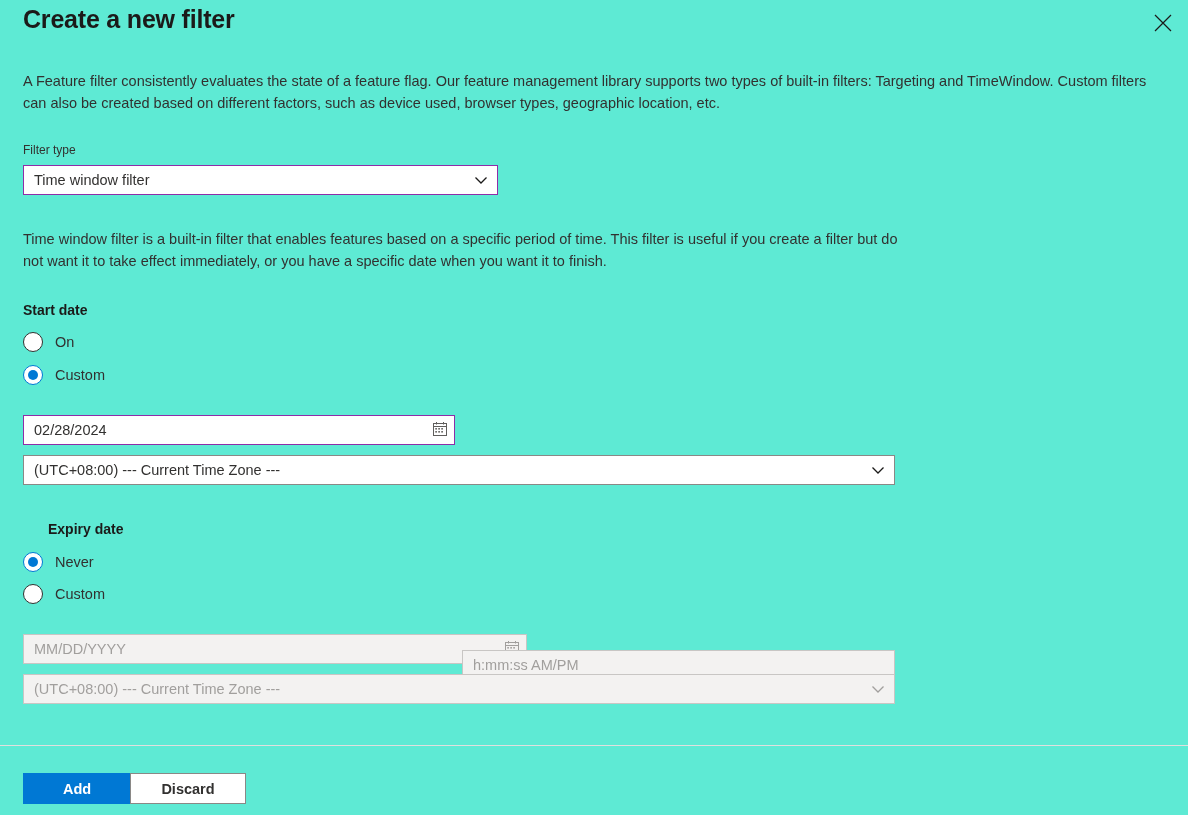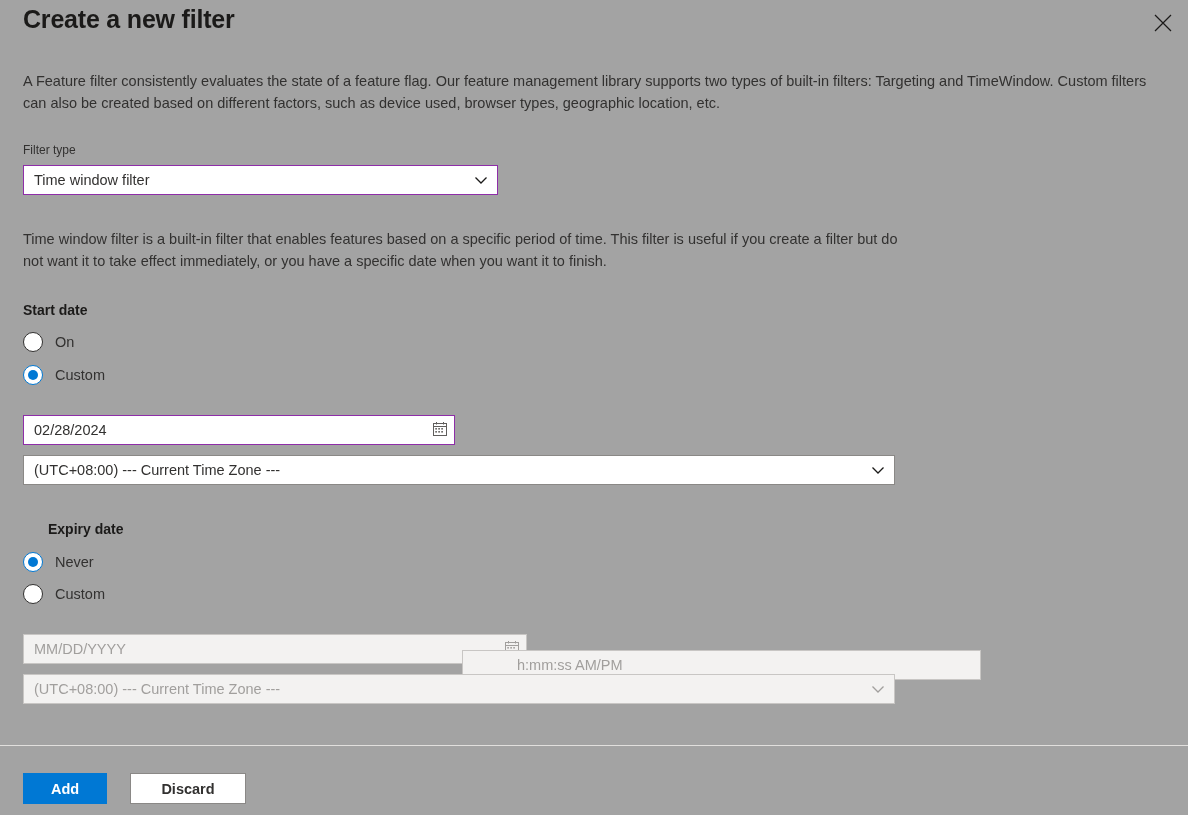--- a/index.html
+++ b/index.html
@@ -10,21 +10,21 @@
     height: 815px;
     background: #ffffff;
     font-family: "Liberation Sans", sans-serif;
     color: #1b1a19;
     overflow: hidden;
   }
   .panel {
     position: relative;
     width: 1188px;
     height: 815px;
-    background: #a3a3a3;
+    background: #5eead4;
   }
 
   
   .title {
     position: absolute;
     left: 23px;
     top: 5px;
     font-size: 25px;
     font-weight: bold;
     letter-spacing: -0.2px;
@@ -311,32 +311,32 @@
           <rect x="6.3" y="7" width="1.6" height="1.6" fill="#a19f9d"></rect>
           <rect x="9.3" y="7" width="1.6" height="1.6" fill="#a19f9d"></rect>
           <rect x="3.3" y="10" width="1.6" height="1.6" fill="#a19f9d"></rect>
           <rect x="6.3" y="10" width="1.6" height="1.6" fill="#a19f9d"></rect>
           <rect x="9.3" y="10" width="1.6" height="1.6" fill="#a19f9d"></rect>
         </svg>
       </span>
     </button>
   </div>
 
-  <div class="textbox disabled" style="left:462px; top:650px; width:519px;padding-left:44px;">
+  <div class="textbox disabled" style="left:462px; top:650px; width:433px;">
     <input type="text" disabled="" value="" placeholder="h:mm:ss AM/PM" style="">
   </div>
 
   <div class="dropdown disabled" style="left:23px; top:674px; width:872px;">
     <span class="dd-text">(UTC+08:00) --- Current Time Zone ---</span>
     <span class="chev">
       <svg width="16" height="16" viewBox="0 0 16 16" aria-hidden="true">
         <path d="M2.5 5.5 L8 11 L13.5 5.5" stroke="#a19f9d" stroke-width="1.3" fill="none"></path>
       </svg>
     </span>
   </div>
 
   <div class="divider"></div>
 
-  <button class="btn btn-primary" style="left:23px; top:773px; width:84px;">Add</button>
+  <button class="btn btn-primary" style="left:23px; top:773px; width:108px;">Add</button>
 
   <button class="btn btn-default" style="left:130px; top:773px; width:116px;">Discard</button>
 
 </div>
 
 </body></html>

